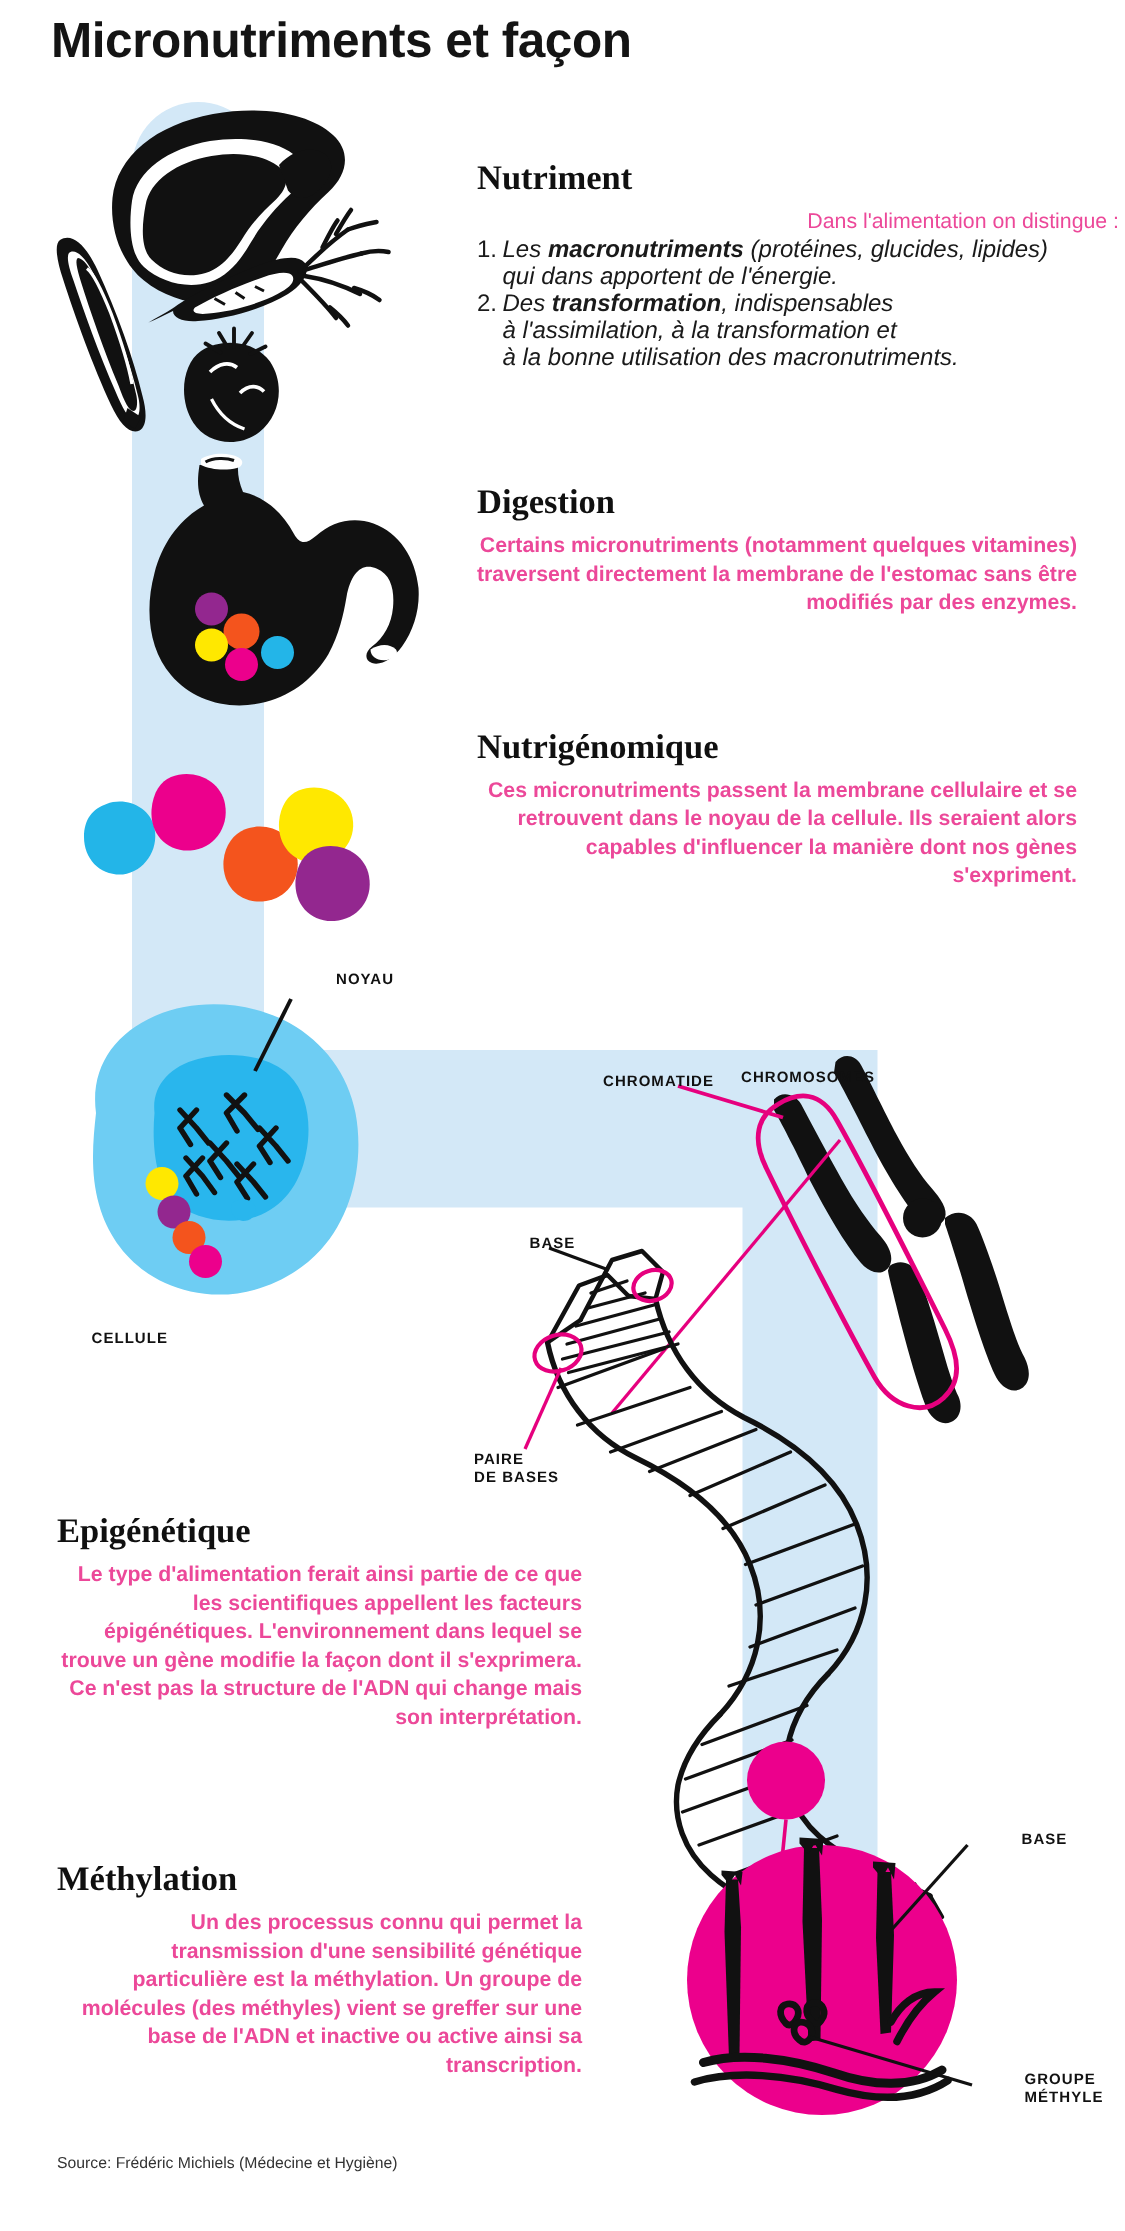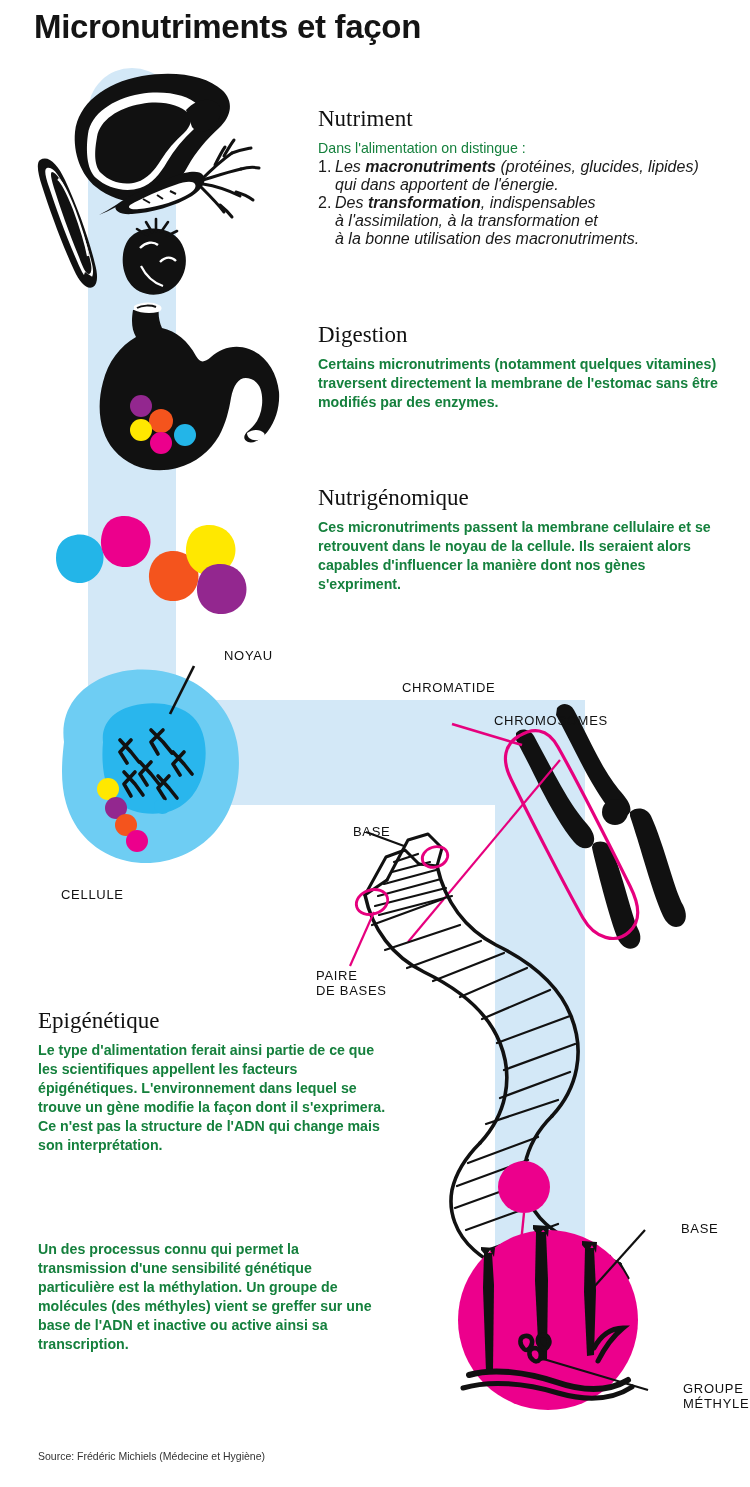--- a/index.html
+++ b/index.html
@@ -28,51 +28,51 @@
 
   
   #page-title {
     position: absolute; left: 34px; top: 8px;
     font-size: 33px; font-weight: bold; letter-spacing: -0.3px;
     color: #141414; z-index: 6;
   }
   .section { position: absolute; z-index: 6; }
   .sec-head {
     font-family: "Liberation Serif", serif;
-    font-weight: normal; font-size: 23px; color: #101010;
+    font-weight: bold; font-size: 23px; color: #101010;
     margin: 0 0 7px 0; letter-spacing: 0px;
   }
-  .sec-body { font-size: 14.2px; line-height: 1.34; color: #15803d; margin: 0; }
+  .sec-body { font-size: 14.2px; line-height: 1.34; color: #ec4899; margin: 0; text-align: right; }
   .sec-body.bold { font-weight: bold; }
   .lst { margin: 0; padding: 0; list-style: none; }
   .lst li { display: flex; }
   .lst .num { width: 17px; flex: none; }
   .lst .txt { flex: 1; font-style: italic; }
 
   #sec-nutriment { left: 318px; top: 106px; width: 428px; }
   #sec-digestion { left: 318px; top: 322px; width: 400px; }
   #sec-nutrigenomique { left: 318px; top: 485px; width: 400px; }
   #sec-epigenetique { left: 38px; top: 1008px; width: 350px; }
   #sec-methylation { left: 38px; top: 1240px; width: 350px; }
 
   #source-note {
     position: absolute; left: 38px; top: 1436px;
-    font-size: 10.5px; color: #333; z-index: 6; margin-top: 14px;
+    font-size: 10.5px; color: #333; z-index: 6;
   }
 
   
   .callout {
     position: absolute; z-index: 7;
-    font-size: 13px; font-weight: normal; letter-spacing: 0.7px;
+    font-size: 10px; font-weight: bold; letter-spacing: 0.7px;
     color: #111; line-height: 1.18; white-space: pre-line; padding-left: 28px;
   }
   #label-noyau      { left: 196px; top: 648px; }
   #label-cellule    { left: 33px;  top: 887px; }
   #label-chromosomes{ left: 466px; top: 665px; margin-top: 48px; }
-  #label-chromatide { left: 374px; top: 680px; text-align: right; }
+  #label-chromatide { left: 374px; top: 716px; text-align: right; }
   #label-base-dna   { left: 325px; top: 824px; }
   #label-paire      { left: 288px; top: 968px; }
   #label-base-meth  { left: 653px; top: 1221px; }
   #label-groupe     { left: 655px; top: 1381px; }
 
   
   .art { position: absolute; left: 0; top: 0; width: 750px; height: 1487px; z-index: 3; pointer-events: none; }
   .artdots { z-index: 4; }
 </style>
 </head>
@@ -355,20 +355,21 @@
     <div class="sec-head">Nutrigénomique</div>
     <p class="sec-body bold">Ces micronutriments passent la membrane cellulaire et se retrouvent dans le noyau de la cellule. Ils seraient alors capables d'influencer la manière dont nos gènes s'expriment.</p>
   </div>
 
   <div class="section" id="sec-epigenetique">
     <div class="sec-head">Epigénétique</div>
     <p class="sec-body bold">Le type d'alimentation ferait ainsi partie de ce que les scientifiques appellent les facteurs épigénétiques. L'environnement dans lequel se trouve un gène modifie la façon dont il s'exprimera. Ce n'est pas la structure de l'ADN qui change mais son interprétation.</p>
   </div>
 
   <div class="section" id="sec-methylation">
+    <div class="sec-head">Méthylation</div>
     <p class="sec-body bold">Un des processus connu qui permet la transmission d'une sensibilité génétique particulière est la méthylation. Un groupe de molécules (des méthyles) vient se greffer sur une base de l'ADN et inactive ou active ainsi sa transcription.</p>
   </div>
 
   <div id="source-note">Source: Frédéric Michiels (Médecine et Hygiène)</div>
 
   <div class="callout" id="label-noyau">NOYAU</div>
   <div class="callout" id="label-cellule">CELLULE</div>
   <div class="callout" id="label-chromosomes">CHROMOSOMES</div>
   <div class="callout" id="label-chromatide">CHROMATIDE</div>
   <div class="callout" id="label-base-dna">BASE</div>

